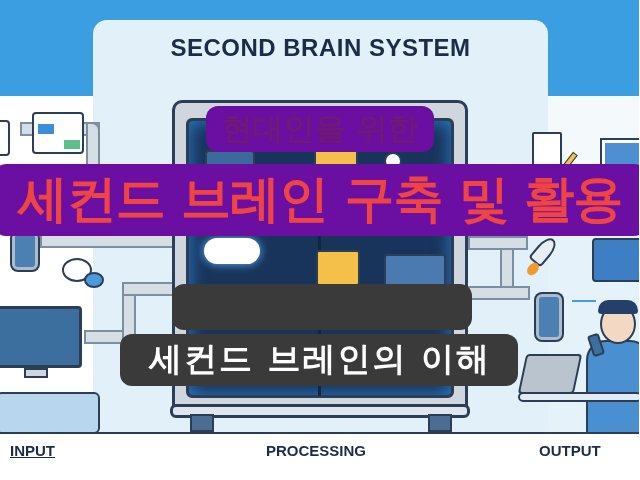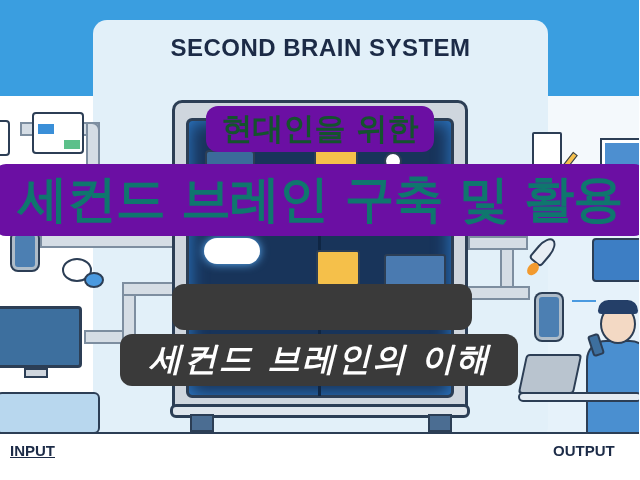--- a/index.html
+++ b/index.html
@@ -34,27 +34,27 @@
   .person-hair { position: absolute; background: #243f68; border-radius: 12px 12px 4px 4px; }
   .person-body { position: absolute; background: #4a8fd0; border: 2px solid #2c3e55; border-radius: 20px 20px 0 0; }
   .laptop { position: absolute; background: #b9c4cf; border: 2px solid #2c3e55; border-radius: 4px; transform: skewX(-12deg); }
   .blueprint { position: absolute; background: #3d7ec4; border: 2px solid #2c3e55; border-radius: 4px; }
   .picture { position: absolute; background: #4d8fd0; border: 3px solid #ffffff; box-shadow: 0 0 0 2px #2c3e55; }
   .notepad { position: absolute; background: #ffffff; border: 2px solid #2c3e55; border-radius: 2px; }
   .rocket { position: absolute; width: 16px; height: 30px; background: #e8eef4; border: 2px solid #2c3e55; border-radius: 50% 50% 4px 4px; transform: rotate(40deg); }
   .flame { position: absolute; width: 10px; height: 14px; background: #f29a2e; border-radius: 50% 50% 50% 50%; transform: rotate(40deg); }
   
   .ov { position: absolute; font-family: "DejaVu Sans", sans-serif; font-weight: 700; text-align: center; white-space: nowrap; }
-  .ov-sub { left: 190px; top: 104px; width: 260px; font-size: 31px; color: #14532d; line-height: 48px;
+  .ov-sub { left: 190px; top: 104px; width: 260px; font-size: 31px; color: #701a75; line-height: 48px;
     text-shadow: 0 0 0 #6a0ea0; -webkit-text-stroke: 0; }
   .purple-box { position: absolute; background: #6b0fa3; border-radius: 12px; }
-  .ov-main { left: 0; top: 162px; width: 640px; font-size: 50px; color: #0f766e; line-height: 74px; letter-spacing: -1px; }
+  .ov-main { left: 0; top: 162px; width: 640px; font-size: 50px; color: #ef4444; line-height: 74px; letter-spacing: -1px; }
   .dark-box { position: absolute; background: #3a3a3a; border-radius: 12px; }
   .ov-chapter { left: 170px; top: 282px; width: 300px; font-size: 31px; color: #f5a000; line-height: 46px; }
-  .ov-chapter-sub { left: 120px; top: 332px; width: 400px; font-size: 33px; color: #ffffff; line-height: 54px; letter-spacing: 2px; font-style: italic; }
+  .ov-chapter-sub { left: 120px; top: 332px; width: 400px; font-size: 33px; color: #ffffff; line-height: 54px; letter-spacing: 2px; }
 </style>
 </head>
 <body>
 
 <div class="canvas">
   <div class="top-band"></div>
   <div class="scene-bg"></div>
   <div class="left-bg"></div>
   <div class="scene-bg-right"></div>
   <div class="title-card"></div>
@@ -120,14 +120,15 @@
 
   <div class="purple-box" style="left:-6px;top:164px;width:652px;height:72px;"></div>
   <div class="ov ov-main">세컨드 브레인 구축 및 활용</div>
 
   <div class="dark-box" style="left:172px;top:284px;width:300px;height:46px;"></div>
   <div class="dark-box" style="left:120px;top:334px;width:398px;height:52px;"></div>
   <div class="ov ov-chapter-sub">세컨드 브레인의 이해</div>
 
   <div class="floor"></div>
   <div class="floor-label" style="left:10px;text-decoration:underline;">INPUT</div>
-  <div class="floor-label" style="left:553px;">OUTPUT</div>
+  <div class="floor-label" style="left:266px;">PROCESSING</div>
+  <div class="floor-label" style="left:539px;">OUTPUT</div>
 </div>
 
 </body></html>

